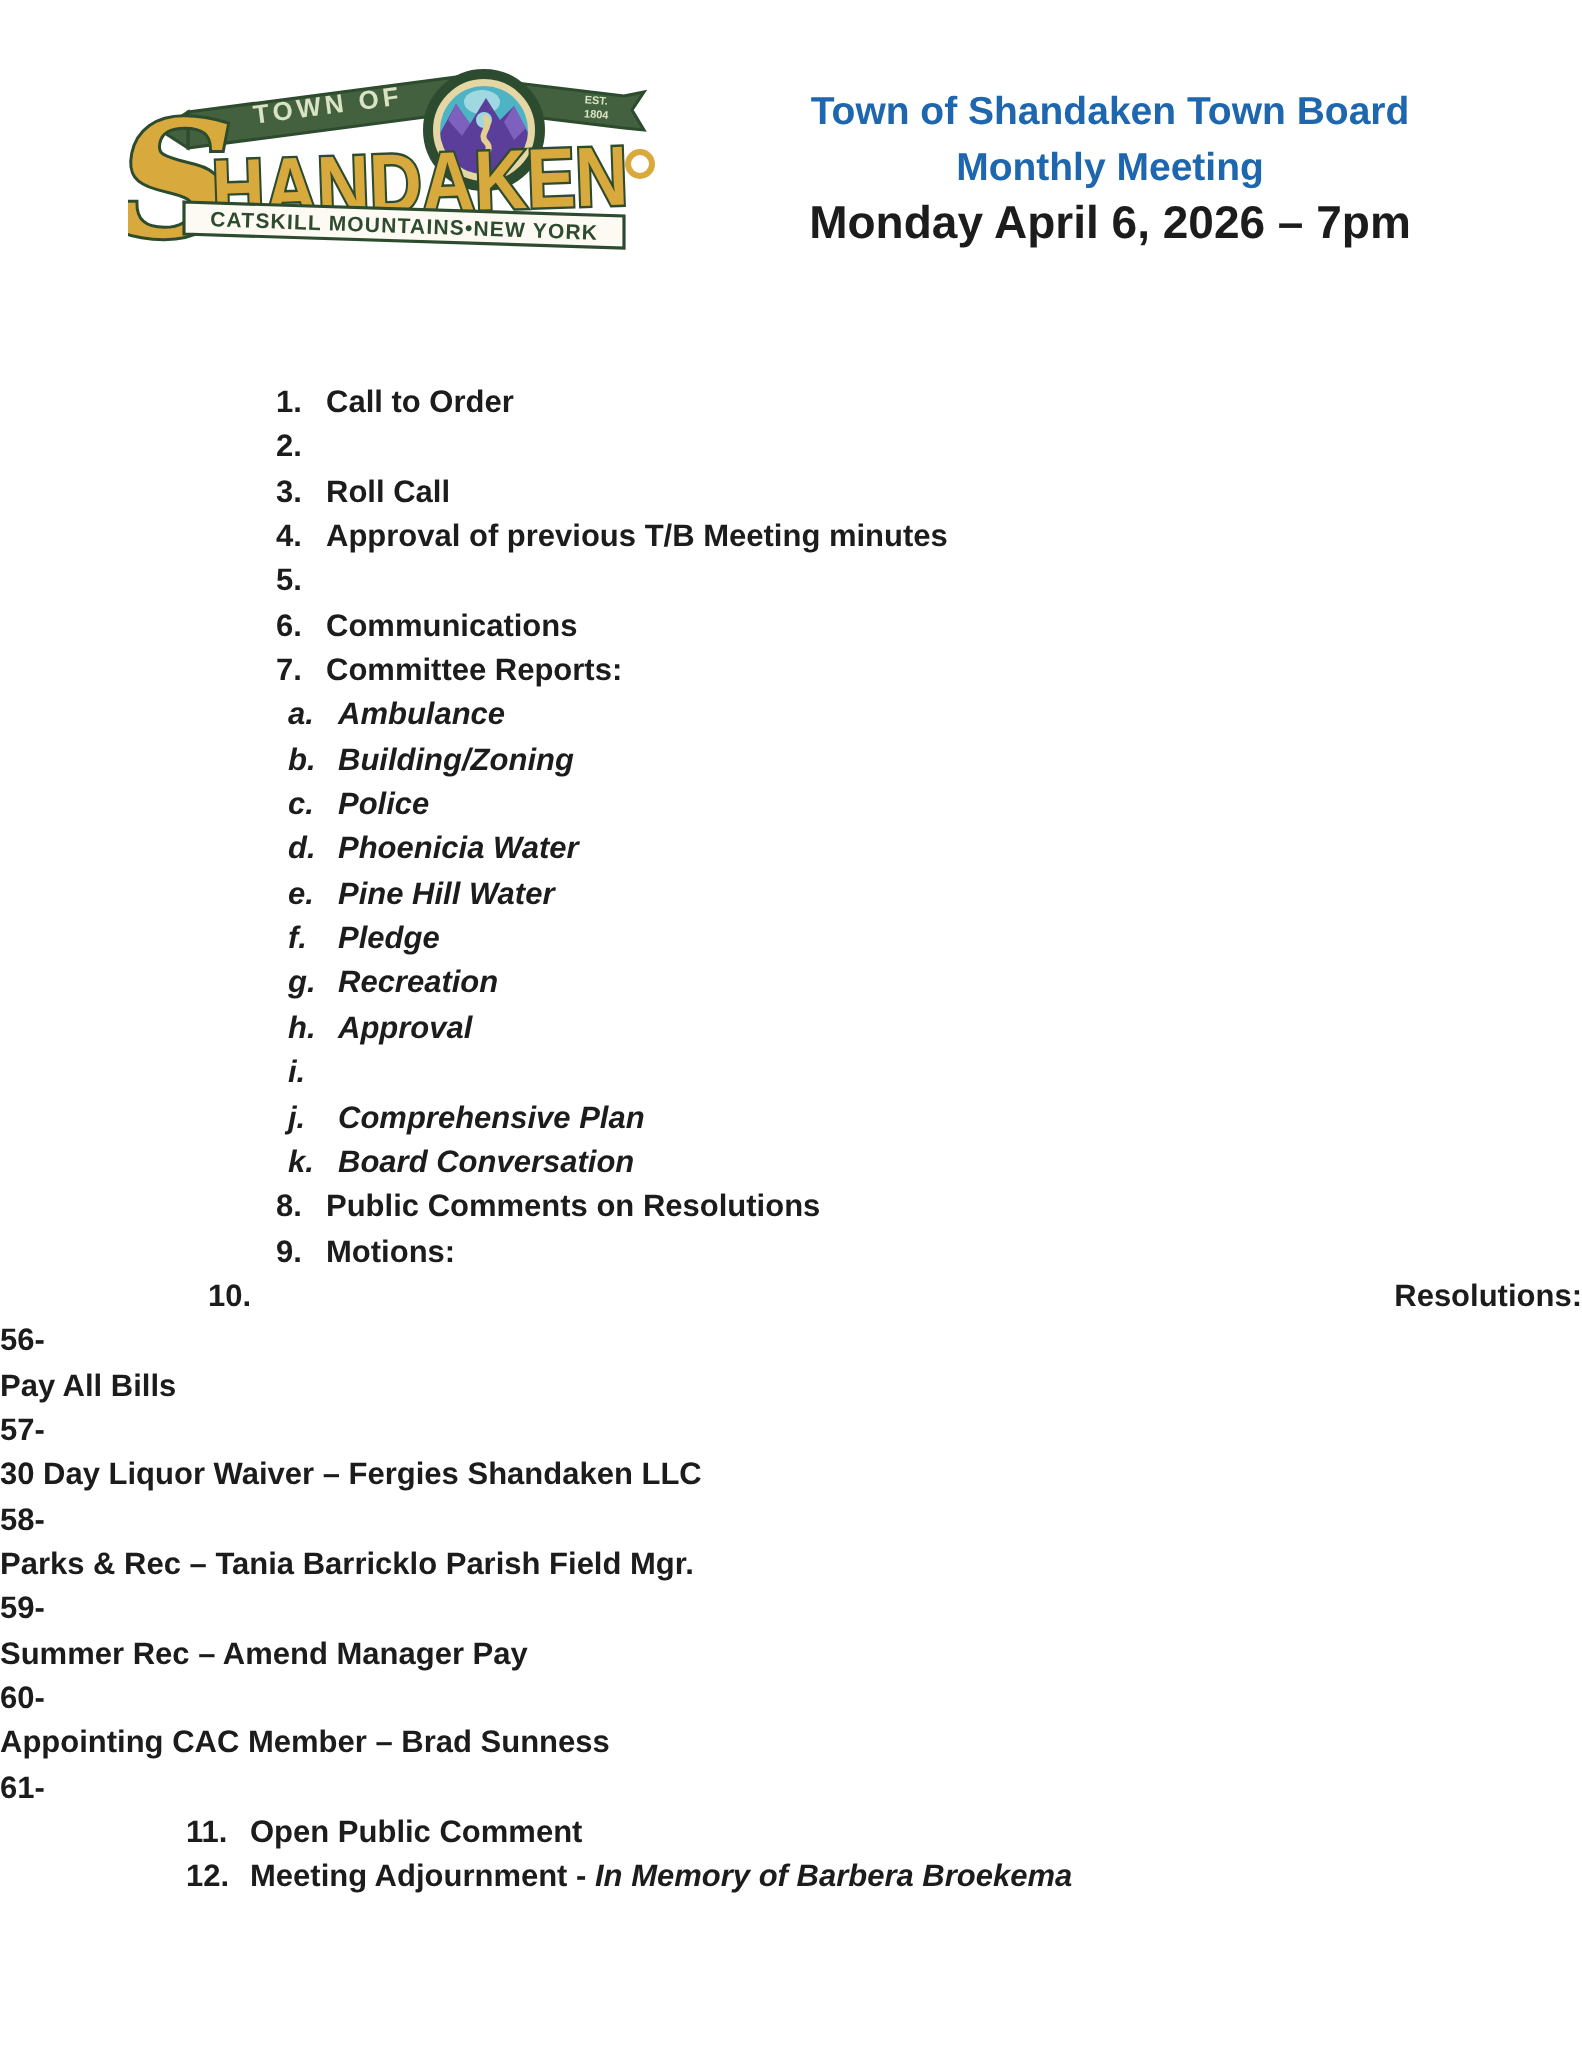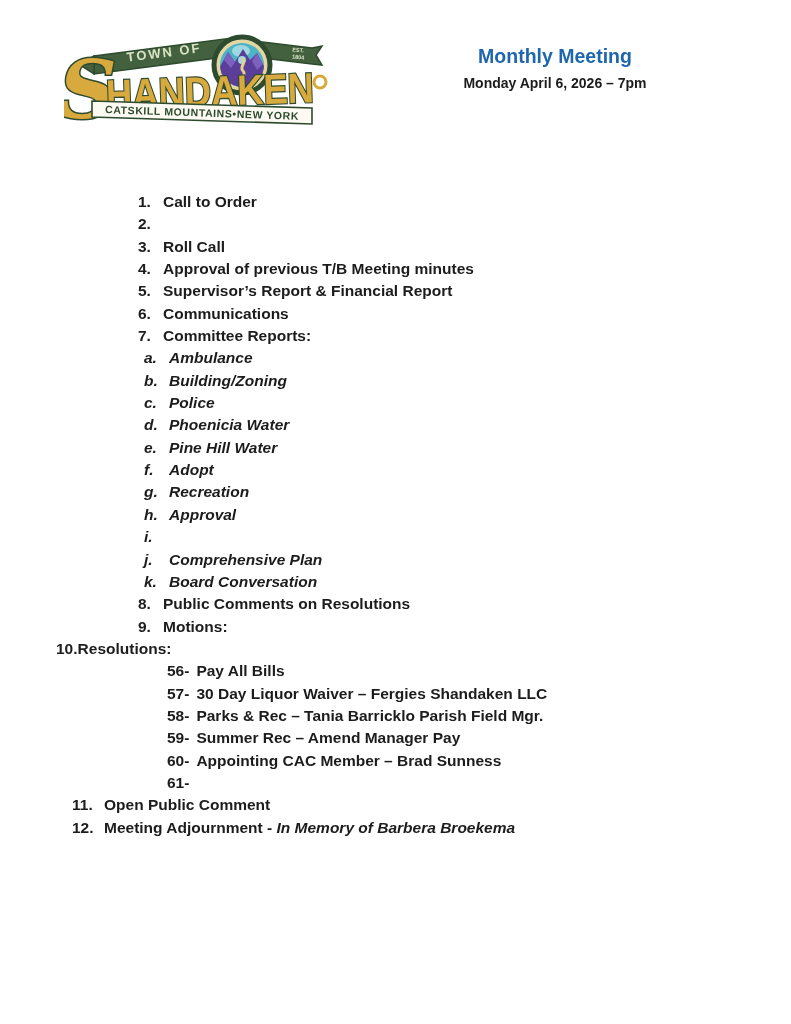--- a/index.html
+++ b/index.html
@@ -33,34 +33,34 @@
   .sky-glow{fill:var(--sky_light);}
   .mtn{fill:var(--mountain_purple);}
   .mtn-light{fill:var(--mountain_light);}
   .road{fill:none;stroke:var(--road_tan);stroke-width:3;stroke-linecap:round;}
   .wordmark{fill:var(--logo_gold);stroke:var(--logo_green);paint-order:stroke;}
   .banner{fill:var(--banner_cream);stroke:var(--logo_green);stroke-width:1.6;}
   .banner-txt{fill:var(--logo_green);font-family:"Liberation Sans",sans-serif;font-weight:bold;}
 
   .title-block{position:absolute;left:385px;top:42px;width:340px;text-align:center;}
   .title-line{color:var(--title_blue);font-weight:bold;font-size:19.5px;line-height:28px;}
-  .date-line{color:var(--ink);font-weight:bold;font-size:14px;line-height:26px;}
+  .date-line{color:var(--ink);font-weight:bold;font-size:23px;line-height:26px;}
 
   .agenda{position:absolute;left:0;top:191px;width:791px;}
   .row{
     display:flex;align-items:baseline;
     color:var(--ink);font-weight:bold;font-size:15.5px;line-height:22.35px;
     white-space:pre;
   }
   .row .prefix{display:inline-block;flex:none;}
   .row.num{padding-left:138px;}   .row.num .prefix{width:25px;}
   .row.sub{padding-left:144px;font-style:italic;} .row.sub .prefix{width:25px;}
-  .row.num10{padding-left:56px;} .row.num10 .prefix{width:auto;}
-  .row.res{padding-left:167px;}   .row.res .prefix{margin-right:7px;}
-  .row.num2{padding-left:72px;}  .row.num2 .prefix{width:32px;}
+  .row.num10{padding-left:104px;justify-content:space-between;} .row.num10 .prefix{width:auto;}
+  .row.res{flex-direction:column;}   .row.res .prefix{margin-right:7px;}
+  .row.num2{padding-left:93px;}  .row.num2 .prefix{width:32px;}
   .row em{}
 </style>
 </head>
 <body>
 
 <div class="page">
 
   <div class="logo">
     <svg viewBox="0 0 284 114">
 
@@ -99,38 +99,39 @@
       </g>
 
       <g>
         <polygon class="banner" points="28,77 248,84 248,100 28,93"></polygon>
         <text class="banner-txt" x="138" y="92.5" font-size="10.5" letter-spacing="0.6" text-anchor="middle" transform="rotate(2 138 92)">CATSKILL MOUNTAINS•NEW YORK</text>
       </g>
     </svg>
   </div>
 
   <div class="title-block">
+    <div class="title-line">Town of Shandaken Town Board</div>
     <div class="title-line">Monthly Meeting</div>
     <div class="date-line">Monday April 6, 2026 – 7pm</div>
   </div>
 
   <div class="agenda">
       <div class="row num"><span class="prefix">1.</span><span class="text">Call to Order</span></div>
       <div class="row num"><span class="prefix">2.</span></div>
       <div class="row num"><span class="prefix">3.</span><span class="text">Roll Call</span></div>
       <div class="row num"><span class="prefix">4.</span><span class="text">Approval of previous T/B Meeting minutes</span></div>
-      <div class="row num"><span class="prefix">5.</span><span class="text">Supervisor’s Report &amp; Financial Report</span></div>
+      <div class="row num"><span class="prefix">5.</span></div>
       <div class="row num"><span class="prefix">6.</span><span class="text">Communications</span></div>
       <div class="row num"><span class="prefix">7.</span><span class="text">Committee Reports:</span></div>
       <div class="row sub"><span class="prefix">a.</span><span class="text">Ambulance</span></div>
       <div class="row sub"><span class="prefix">b.</span><span class="text">Building/Zoning</span></div>
       <div class="row sub"><span class="prefix">c.</span><span class="text">Police</span></div>
       <div class="row sub"><span class="prefix">d.</span><span class="text">Phoenicia Water</span></div>
       <div class="row sub"><span class="prefix">e.</span><span class="text">Pine Hill Water</span></div>
-      <div class="row sub"><span class="prefix">f.</span><span class="text">Adopt</span></div>
+      <div class="row sub"><span class="prefix">f.</span><span class="text">Pledge</span></div>
       <div class="row sub"><span class="prefix">g.</span><span class="text">Recreation</span></div>
       <div class="row sub"><span class="prefix">h.</span><span class="text">Approval</span></div>
       <div class="row sub"><span class="prefix">i.</span></div>
       <div class="row sub"><span class="prefix">j.</span><span class="text">Comprehensive Plan</span></div>
       <div class="row sub"><span class="prefix">k.</span><span class="text">Board Conversation</span></div>
       <div class="row num"><span class="prefix">8.</span><span class="text">Public Comments on Resolutions</span></div>
       <div class="row num"><span class="prefix">9.</span><span class="text">Motions:</span></div>
       <div class="row num10"><span class="prefix">10.</span><span class="text">Resolutions:</span></div>
       <div class="row res"><span class="prefix">56-</span><span class="text">Pay All Bills</span></div>
       <div class="row res"><span class="prefix">57-</span><span class="text">30 Day Liquor Waiver – Fergies Shandaken LLC</span></div>

